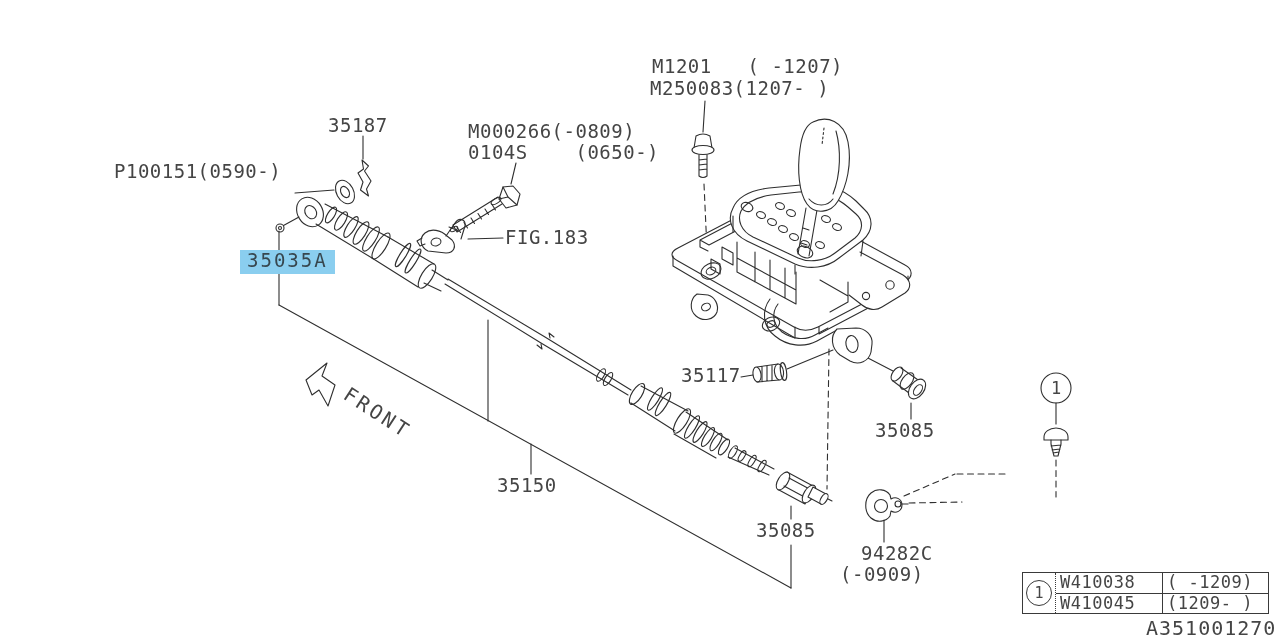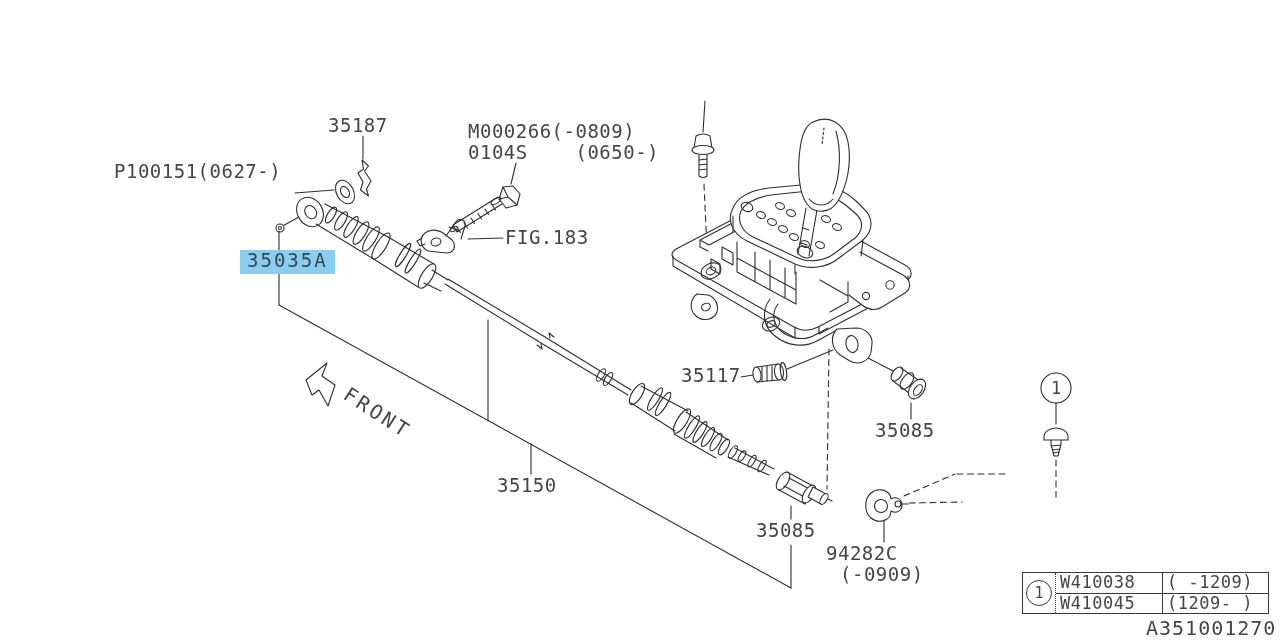--- a/index.html
+++ b/index.html
@@ -205,31 +205,33 @@
 
   <g>
     <path d="M306,380 L327,363 L322,376 L335,385 L328,406 L319,390 L312,395 Z" fill="#ffffff"></path>
   </g>
 
   <text transform="translate(342,398) rotate(33)" font-size="20" letter-spacing="3" fill="#454545" stroke="none" font-family="DejaVu Sans Mono, monospace">FRONT</text>
   <text x="1056" y="394" text-anchor="middle" font-size="17" fill="#454545" stroke="none" font-family="DejaVu Sans Mono, monospace">1</text>
 </g>
 </svg>
 
+<div class="lbl" style="left:652px;top:56px">M1201   ( -1207)</div>
+<div class="lbl" style="left:650px;top:78px">M250083(1207- )</div>
 <div class="lbl" style="left:328px;top:115px">35187</div>
 <div class="lbl" style="left:468px;top:121px">M000266(-0809)</div>
 <div class="lbl" style="left:468px;top:142px">0104S    (0650-)</div>
-<div class="lbl" style="left:114px;top:161px">P100151(0627-)</div>
+<div class="lbl" style="left:114px;top:161px">P100151(0590-)</div>
 <div class="lbl hl" style="left:240px;top:250px">35035A</div>
 <div class="lbl" style="left:505px;top:227px">FIG.183</div>
 <div class="lbl" style="left:681px;top:365px">35117</div>
 <div class="lbl" style="left:875px;top:420px">35085</div>
 <div class="lbl" style="left:497px;top:475px">35150</div>
 <div class="lbl" style="left:756px;top:520px">35085</div>
-<div class="lbl" style="left:826px;top:543px">94282C</div>
+<div class="lbl" style="left:861px;top:543px">94282C</div>
 <div class="lbl" style="left:840px;top:564px">(-0909)</div>
 
 <div class="legend">
   <div class="legend-ref">
     <div class="circ">1</div>
   </div>
   <div class="legend-rows">
     <div class="legend-row first">
       <div class="cell part">W410038</div>
       <div class="cell range">( -1209)</div>

